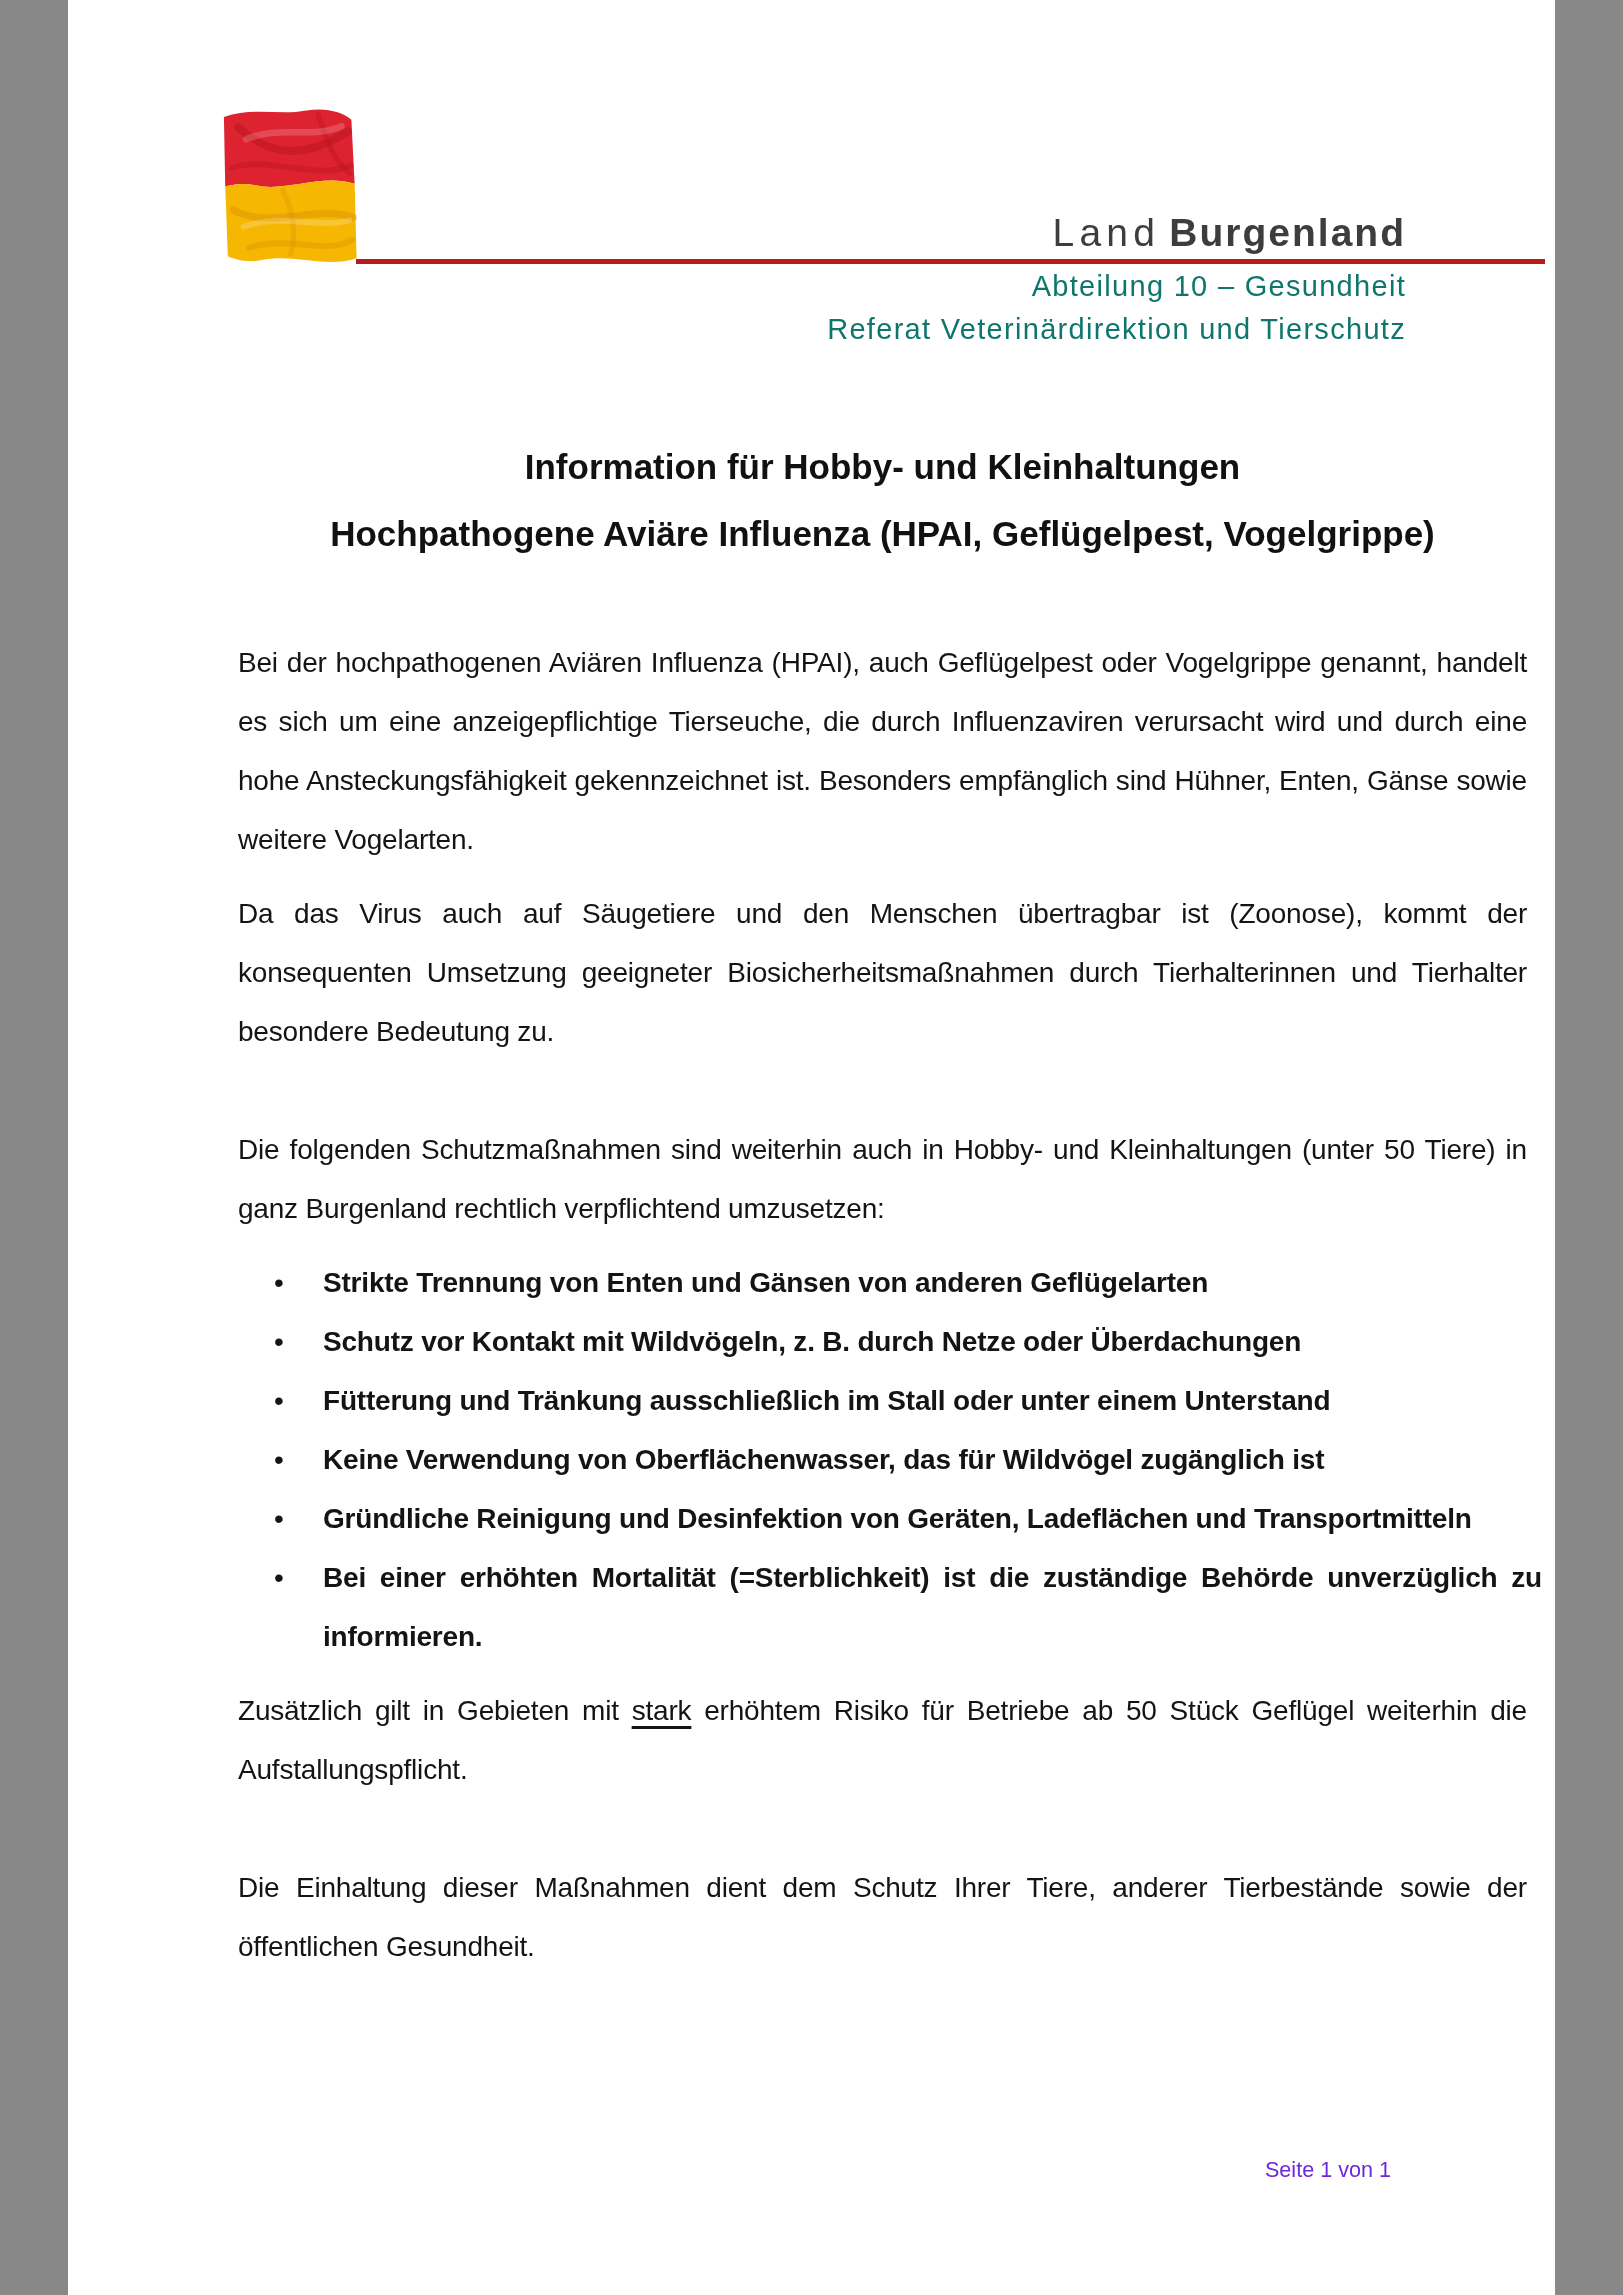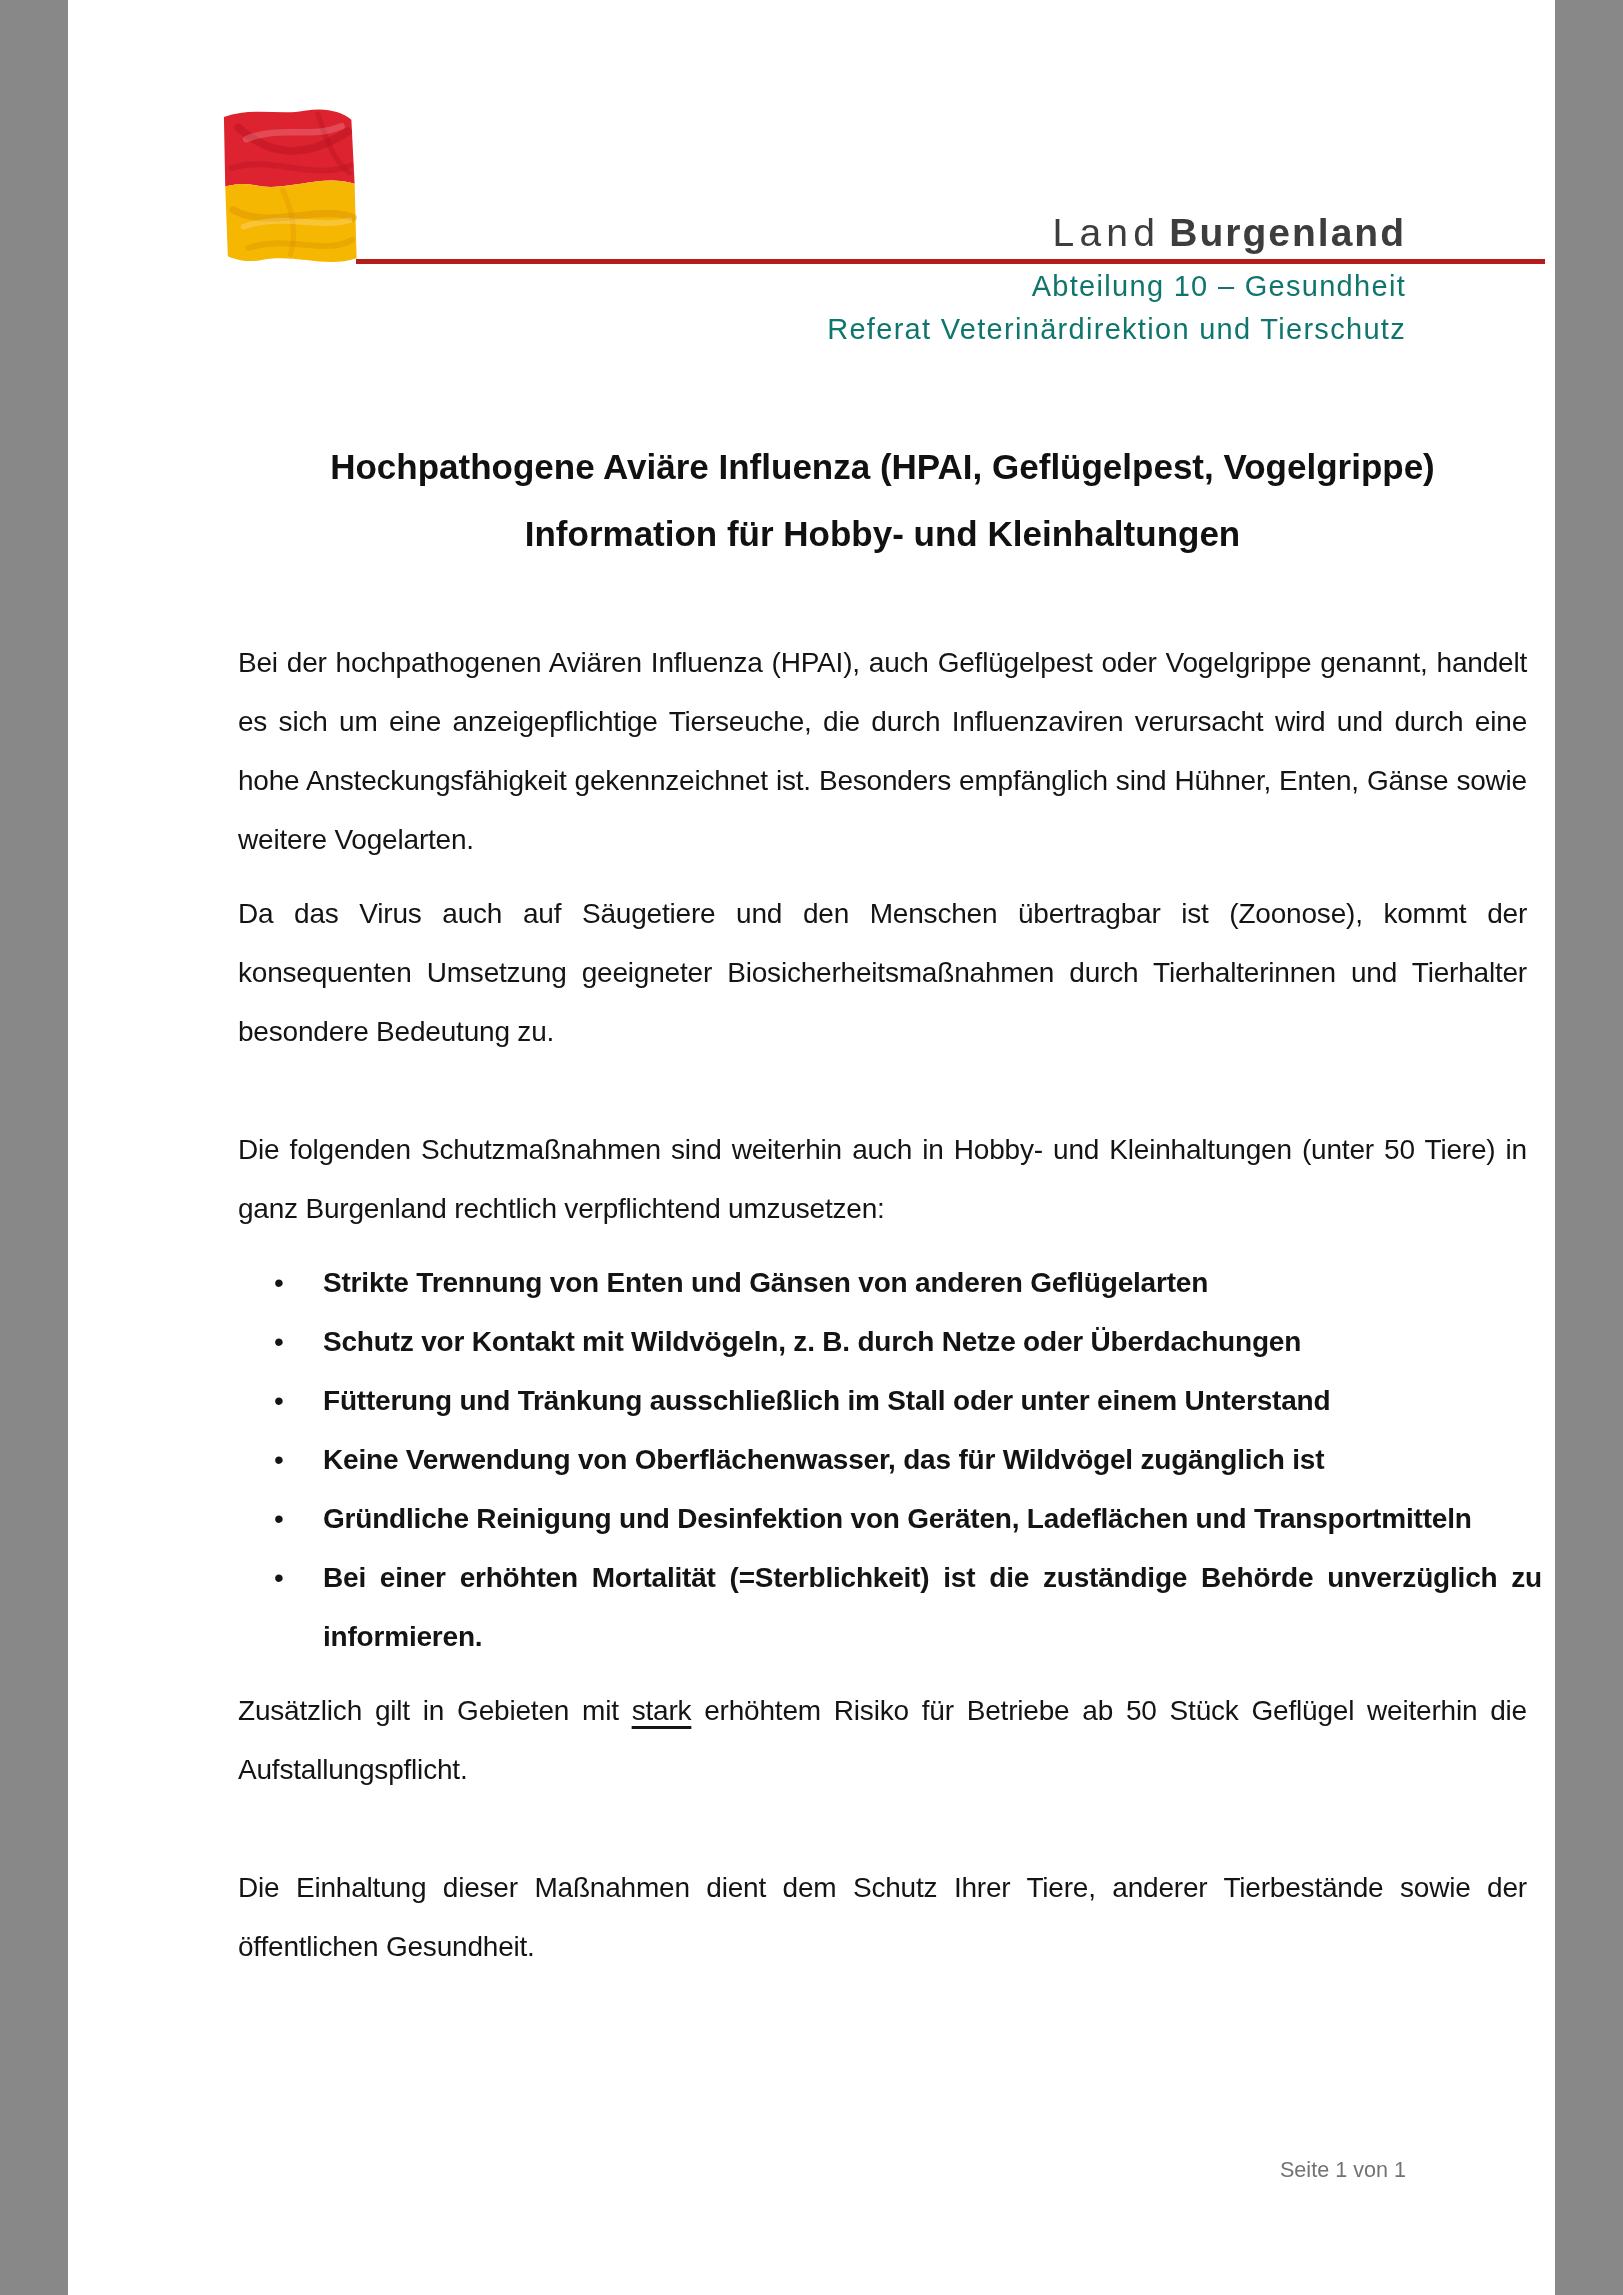--- a/index.html
+++ b/index.html
@@ -105,25 +105,25 @@
   }
   .uline {
     text-decoration: underline;
     text-decoration-thickness: 2.6px;
     text-underline-offset: 5.9px;
   }
 
   
   .page-footer {
     position: absolute;
-    right: 149px;
+    right: 164px;
     top: 2157px;
     font-size: 21.6px;
     line-height: 26px;
-    color: #737373;
+    color: #6d28d9;
     white-space: nowrap;
   }
 </style>
 </head>
 <body>
 
 <div class="page">
 
   <svg class="flag" viewBox="0 0 228 244" xmlns="http://www.w3.org/2000/svg" aria-hidden="true">
 
@@ -147,22 +147,22 @@
 
   <div class="header-divider"></div>
 
   <div class="org-line">
     <span class="org-light">Land</span><span class="org-bold">Burgenland</span>
   </div>
   <div class="dept-line">Abteilung 10 – Gesundheit</div>
   <div class="unit-line">Referat Veterinärdirektion und Tierschutz</div>
 
   <div class="doc-title">
+    <div>Information für Hobby- und Kleinhaltungen</div>
     <div>Hochpathogene Aviäre Influenza (HPAI, Geflügelpest, Vogelgrippe)</div>
-    <div>Information für Hobby- und Kleinhaltungen</div>
   </div>
 
   <div class="body-text">
     <p>Bei der hochpathogenen Aviären Influenza (HPAI), auch Geflügelpest oder Vogelgrippe genannt, handelt es sich um eine anzeigepflichtige Tierseuche, die durch Influenzaviren verursacht wird und durch eine hohe Ansteckungsfähigkeit gekennzeichnet ist. Besonders empfänglich sind Hühner, Enten, Gänse sowie weitere Vogelarten.</p>
     <p>Da das Virus auch auf Säugetiere und den Menschen übertragbar ist (Zoonose), kommt der konsequenten Umsetzung geeigneter Biosicherheitsmaßnahmen durch Tierhalterinnen und Tierhalter besondere Bedeutung zu.</p>
     <p class="gap-before">Die folgenden Schutzmaßnahmen sind weiterhin auch in Hobby- und Kleinhaltungen (unter 50 Tiere) in ganz Burgenland rechtlich verpflichtend umzusetzen:</p>
 
     <ul class="measures">
       <li><span class="bullet">•</span><span>Strikte Trennung von Enten und Gänsen von anderen Geflügelarten</span></li>
       <li><span class="bullet">•</span><span>Schutz vor Kontakt mit Wildvögeln, z. B. durch Netze oder Überdachungen</span></li>

